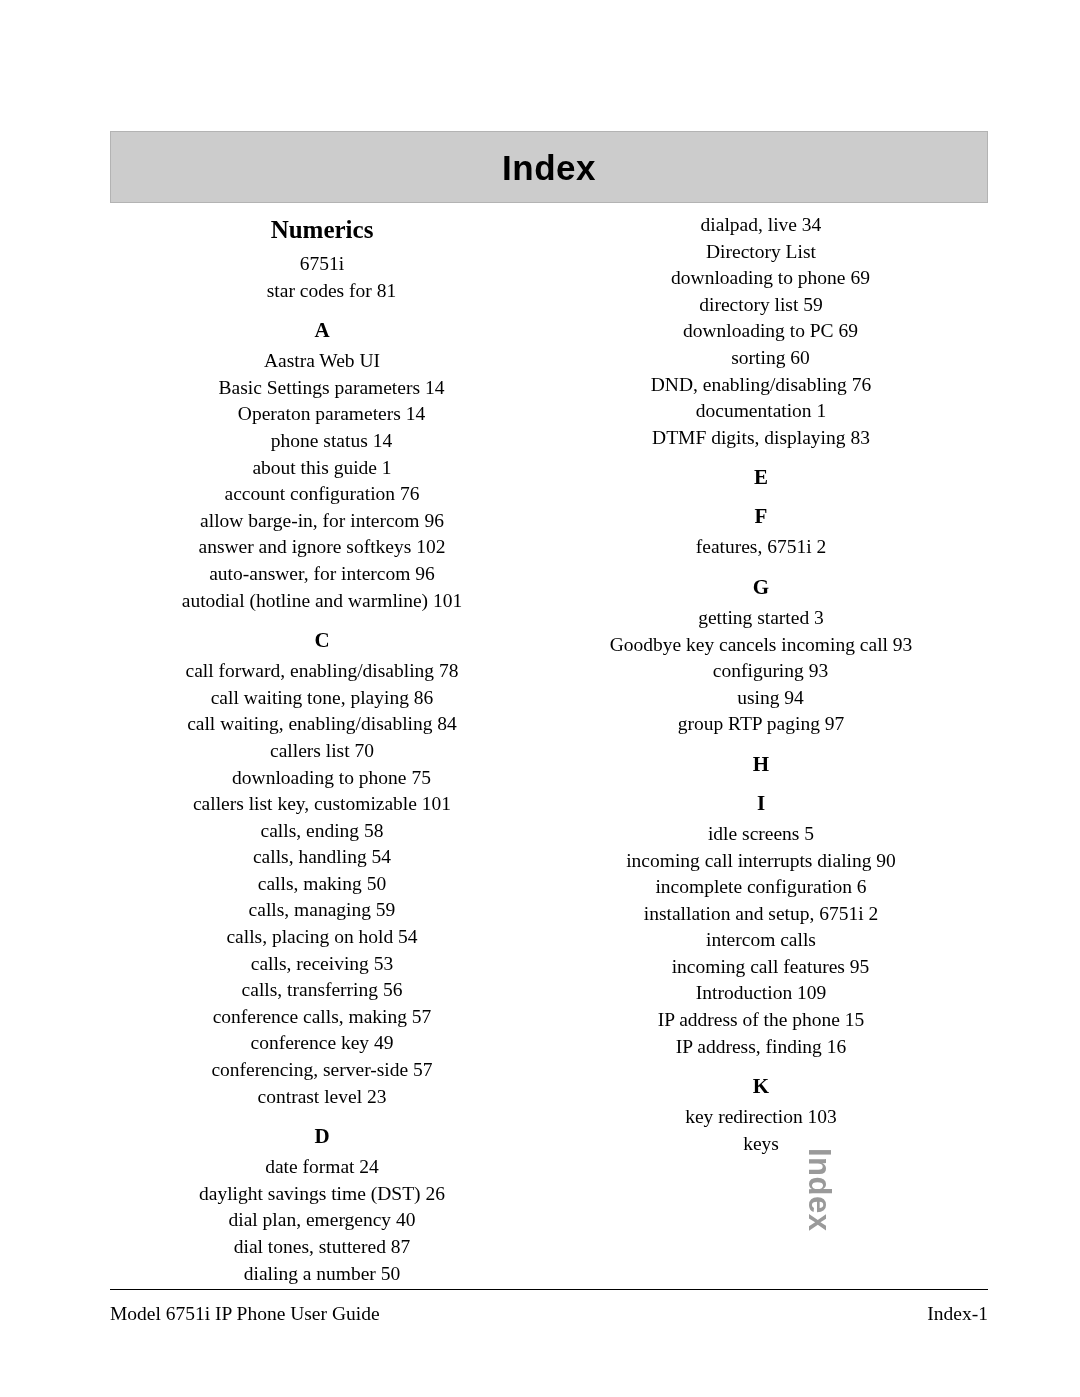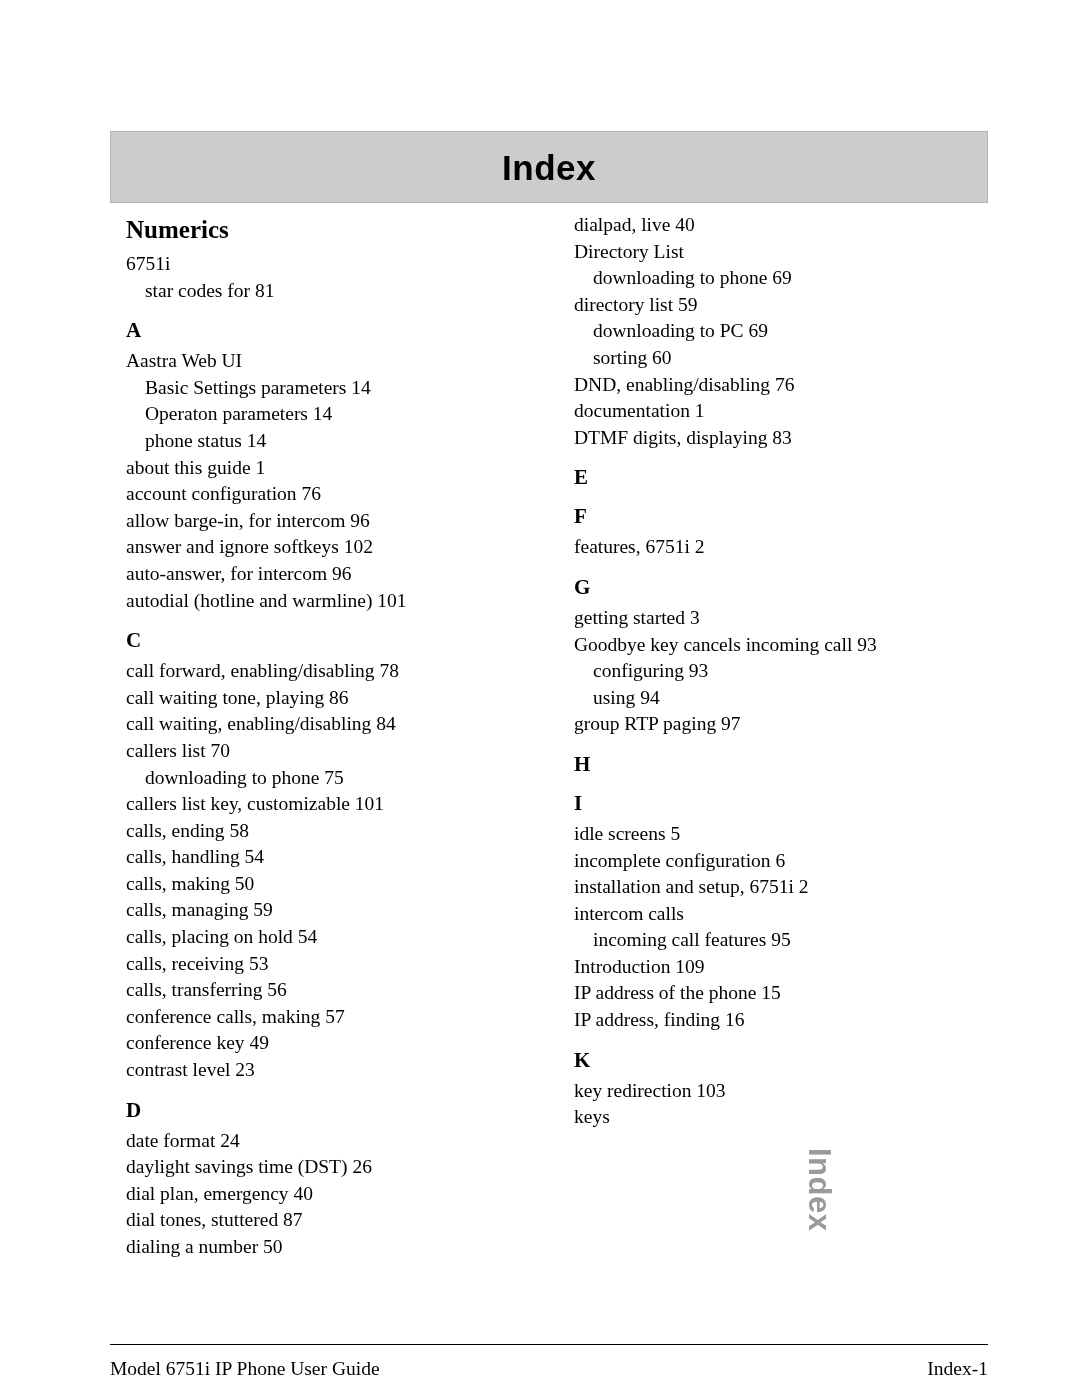--- a/index.html
+++ b/index.html
@@ -41,25 +41,26 @@
     font-weight: bold;
     font-size: 35px;
     letter-spacing: 0.5px;
     color: #000000;
     line-height: 1;
   }
 
   
   .columns {
     position: absolute;
-    left: 126px;
+    left: 98px;
     top: 212px;
     width: 878px;
     height: 1050px;
     display: flex;
+    text-align: center;
   }
   .column {
     width: 448px;
     position: relative;
   }
   .column.right { width: 430px; }
 
   
   .group-heading {
     font-family: "Liberation Serif", serif;
@@ -108,21 +109,21 @@
     color: #9a9a9a;
     line-height: 34px;
     letter-spacing: 0.5px;
     white-space: nowrap;
   }
 
   
   .footer {
     position: absolute;
     left: 110px;
-    top: 1344px;
+    top: 1289px;
     width: 878px;
   }
   .footer-rule {
     width: 100%;
     height: 1px;
     background: #000000;
   }
   .footer-row {
     display: flex;
     justify-content: space-between;
@@ -170,50 +171,52 @@
         <div class="entry">callers list key, customizable 101</div>
         <div class="entry">calls, ending 58</div>
         <div class="entry">calls, handling 54</div>
         <div class="entry">calls, making 50</div>
         <div class="entry">calls, managing 59</div>
         <div class="entry">calls, placing on hold 54</div>
         <div class="entry">calls, receiving 53</div>
         <div class="entry">calls, transferring 56</div>
         <div class="entry">conference calls, making 57</div>
         <div class="entry">conference key 49</div>
+        <div class="entry">conferencing, server-side 57</div>
         <div class="entry">contrast level 23</div>
         <div class="letter-heading">D</div>
         <div class="entry">date format 24</div>
         <div class="entry">daylight savings time (DST) 26</div>
         <div class="entry">dial plan, emergency 40</div>
         <div class="entry">dial tones, stuttered 87</div>
         <div class="entry">dialing a number 50</div>
       </div>
     <div class="column right">
-        <div class="entry">dialpad, live 40</div>
+        <div class="entry">dialpad, live 34</div>
         <div class="entry">Directory List</div>
         <div class="entry sub">downloading to phone 69</div>
         <div class="entry">directory list 59</div>
         <div class="entry sub">downloading to PC 69</div>
         <div class="entry sub">sorting 60</div>
         <div class="entry">DND, enabling/disabling 76</div>
         <div class="entry">documentation 1</div>
         <div class="entry">DTMF digits, displaying 83</div>
         <div class="letter-heading">E</div>
         <div class="letter-heading">F</div>
         <div class="entry">features, 6751i 2</div>
         <div class="letter-heading">G</div>
         <div class="entry">getting started 3</div>
         <div class="entry">Goodbye key cancels incoming call 93</div>
         <div class="entry sub">configuring 93</div>
         <div class="entry sub">using 94</div>
         <div class="entry">group RTP paging 97</div>
         <div class="letter-heading">H</div>
         <div class="letter-heading">I</div>
         <div class="entry">idle screens 5</div>
+        <div class="entry">incoming call interrupts dialing 90</div>
         <div class="entry">incomplete configuration 6</div>
         <div class="entry">installation and setup, 6751i 2</div>
         <div class="entry">intercom calls</div>
         <div class="entry sub">incoming call features 95</div>
         <div class="entry">Introduction 109</div>
         <div class="entry">IP address of the phone 15</div>
         <div class="entry">IP address, finding 16</div>
         <div class="letter-heading">K</div>
         <div class="entry">key redirection 103</div>
         <div class="entry">keys</div>

